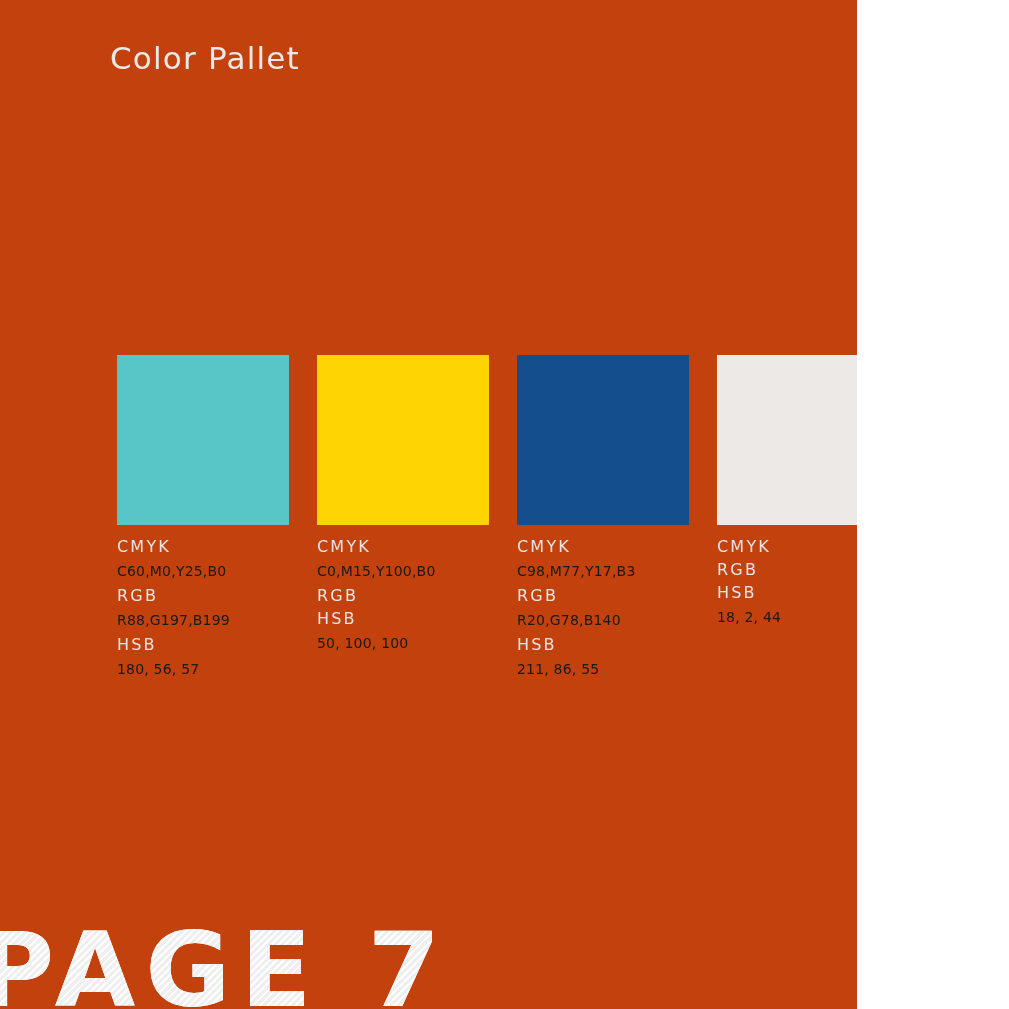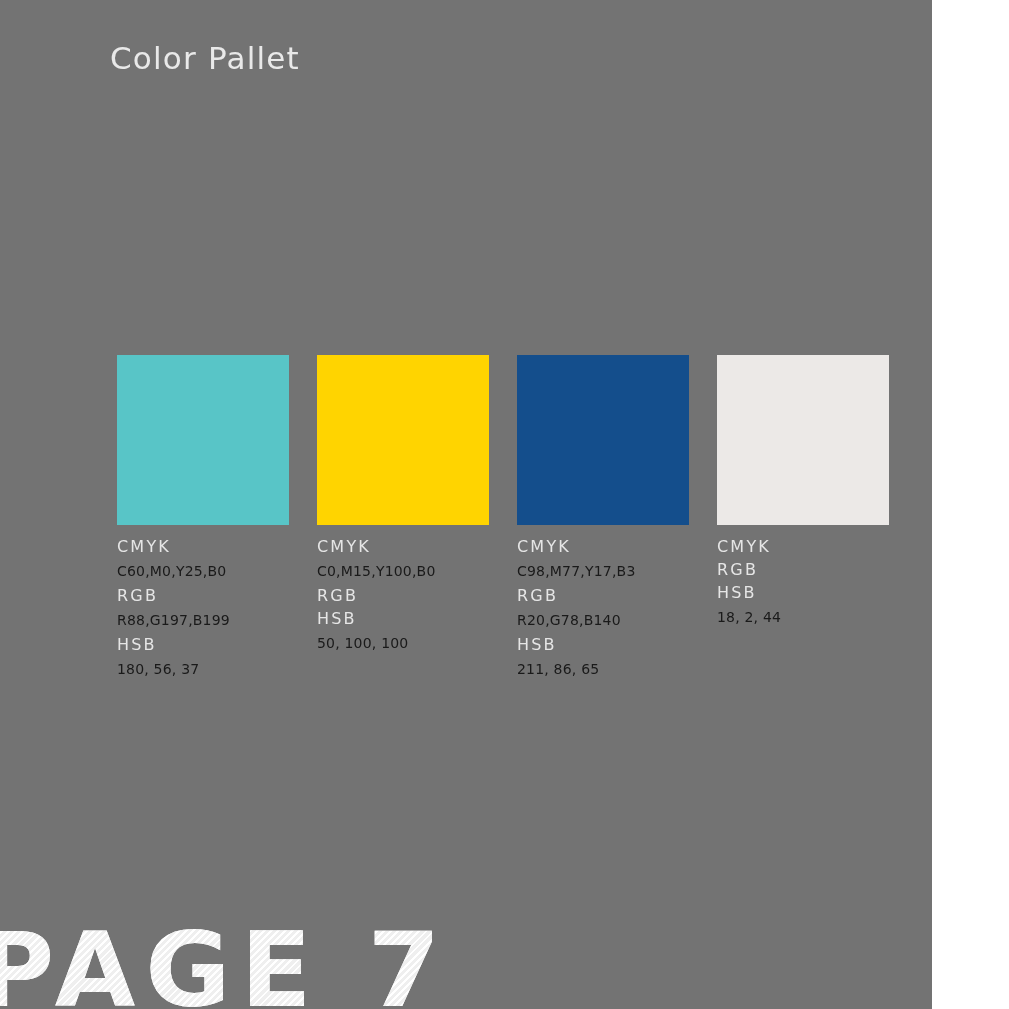--- a/index.html
+++ b/index.html
@@ -11,23 +11,23 @@
     width: 1009px;
     height: 1009px;
     background: #ffffff;
     font-family: "DejaVu Sans", sans-serif;
     overflow: hidden;
     position: relative;
   }
 
   #page {
     position: relative;
-    width: 932px;
+    width: 857px;
     height: 1009px;
-    background: #737373;
+    background: #c2410c;
     overflow: hidden;
   }
 
   
   #page-title {
     position: absolute;
     left: 110px;
     top: 38px;
     font-size: 31px;
     font-weight: 400;
@@ -131,21 +131,21 @@
   <div id="swatch-row">
 
     <div class="swatch-card">
       <div class="swatch-chip" style="background-color: rgb(88, 197, 199);"></div>
       <div class="swatch-info">
         <div class="meta-label">CMYK</div>
         <div class="meta-value">C60,M0,Y25,B0</div>
         <div class="meta-label">RGB</div>
         <div class="meta-value">R88,G197,B199</div>
         <div class="meta-label">HSB</div>
-        <div class="meta-value">180, 56, 37</div>
+        <div class="meta-value">180, 56, 57</div>
       </div>
     </div>
 
     <div class="swatch-card">
       <div class="swatch-chip" style="background-color: rgb(255, 212, 0);"></div>
       <div class="swatch-info">
         <div class="meta-label">CMYK</div>
         <div class="meta-value">C0,M15,Y100,B0</div>
         <div class="meta-label">RGB</div>
         <div class="meta-label">HSB</div>
@@ -154,21 +154,21 @@
     </div>
 
     <div class="swatch-card">
       <div class="swatch-chip" style="background-color: rgb(20, 78, 140);"></div>
       <div class="swatch-info">
         <div class="meta-label">CMYK</div>
         <div class="meta-value">C98,M77,Y17,B3</div>
         <div class="meta-label">RGB</div>
         <div class="meta-value">R20,G78,B140</div>
         <div class="meta-label">HSB</div>
-        <div class="meta-value">211, 86, 65</div>
+        <div class="meta-value">211, 86, 55</div>
       </div>
     </div>
 
     <div class="swatch-card">
       <div class="swatch-chip" style="background-color: rgb(236, 233, 231);"></div>
       <div class="swatch-info">
         <div class="meta-label">CMYK</div>
         <div class="meta-label">RGB</div>
         <div class="meta-label">HSB</div>
         <div class="meta-value">18, 2, 44</div>

